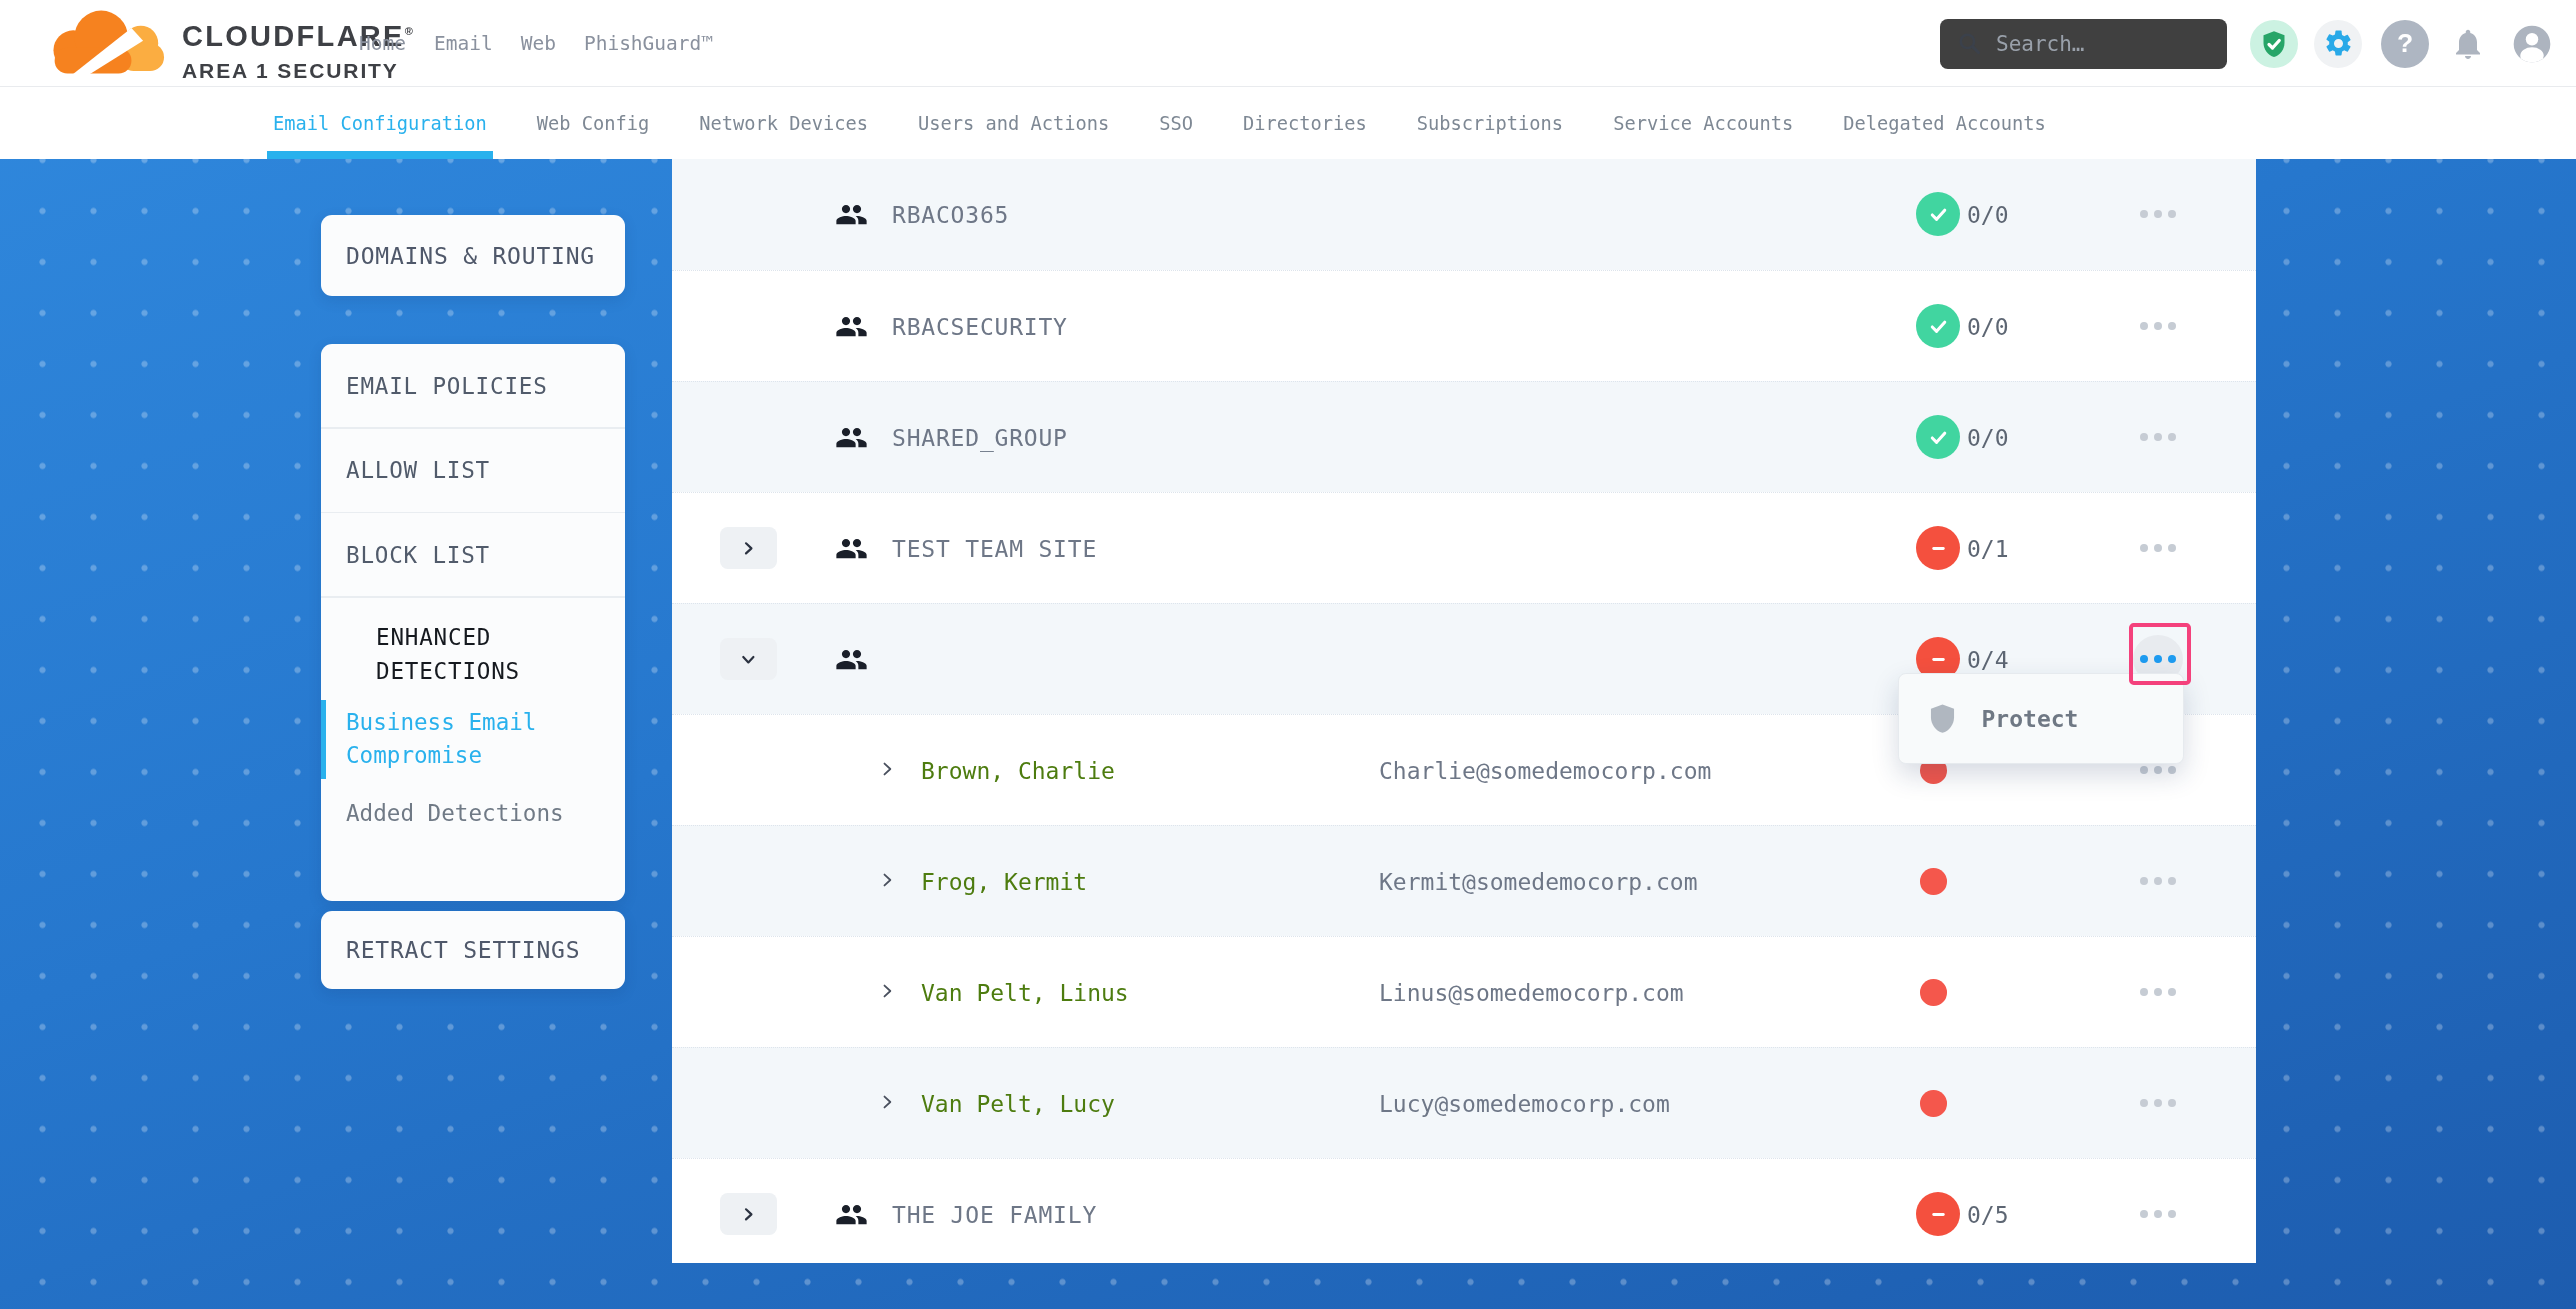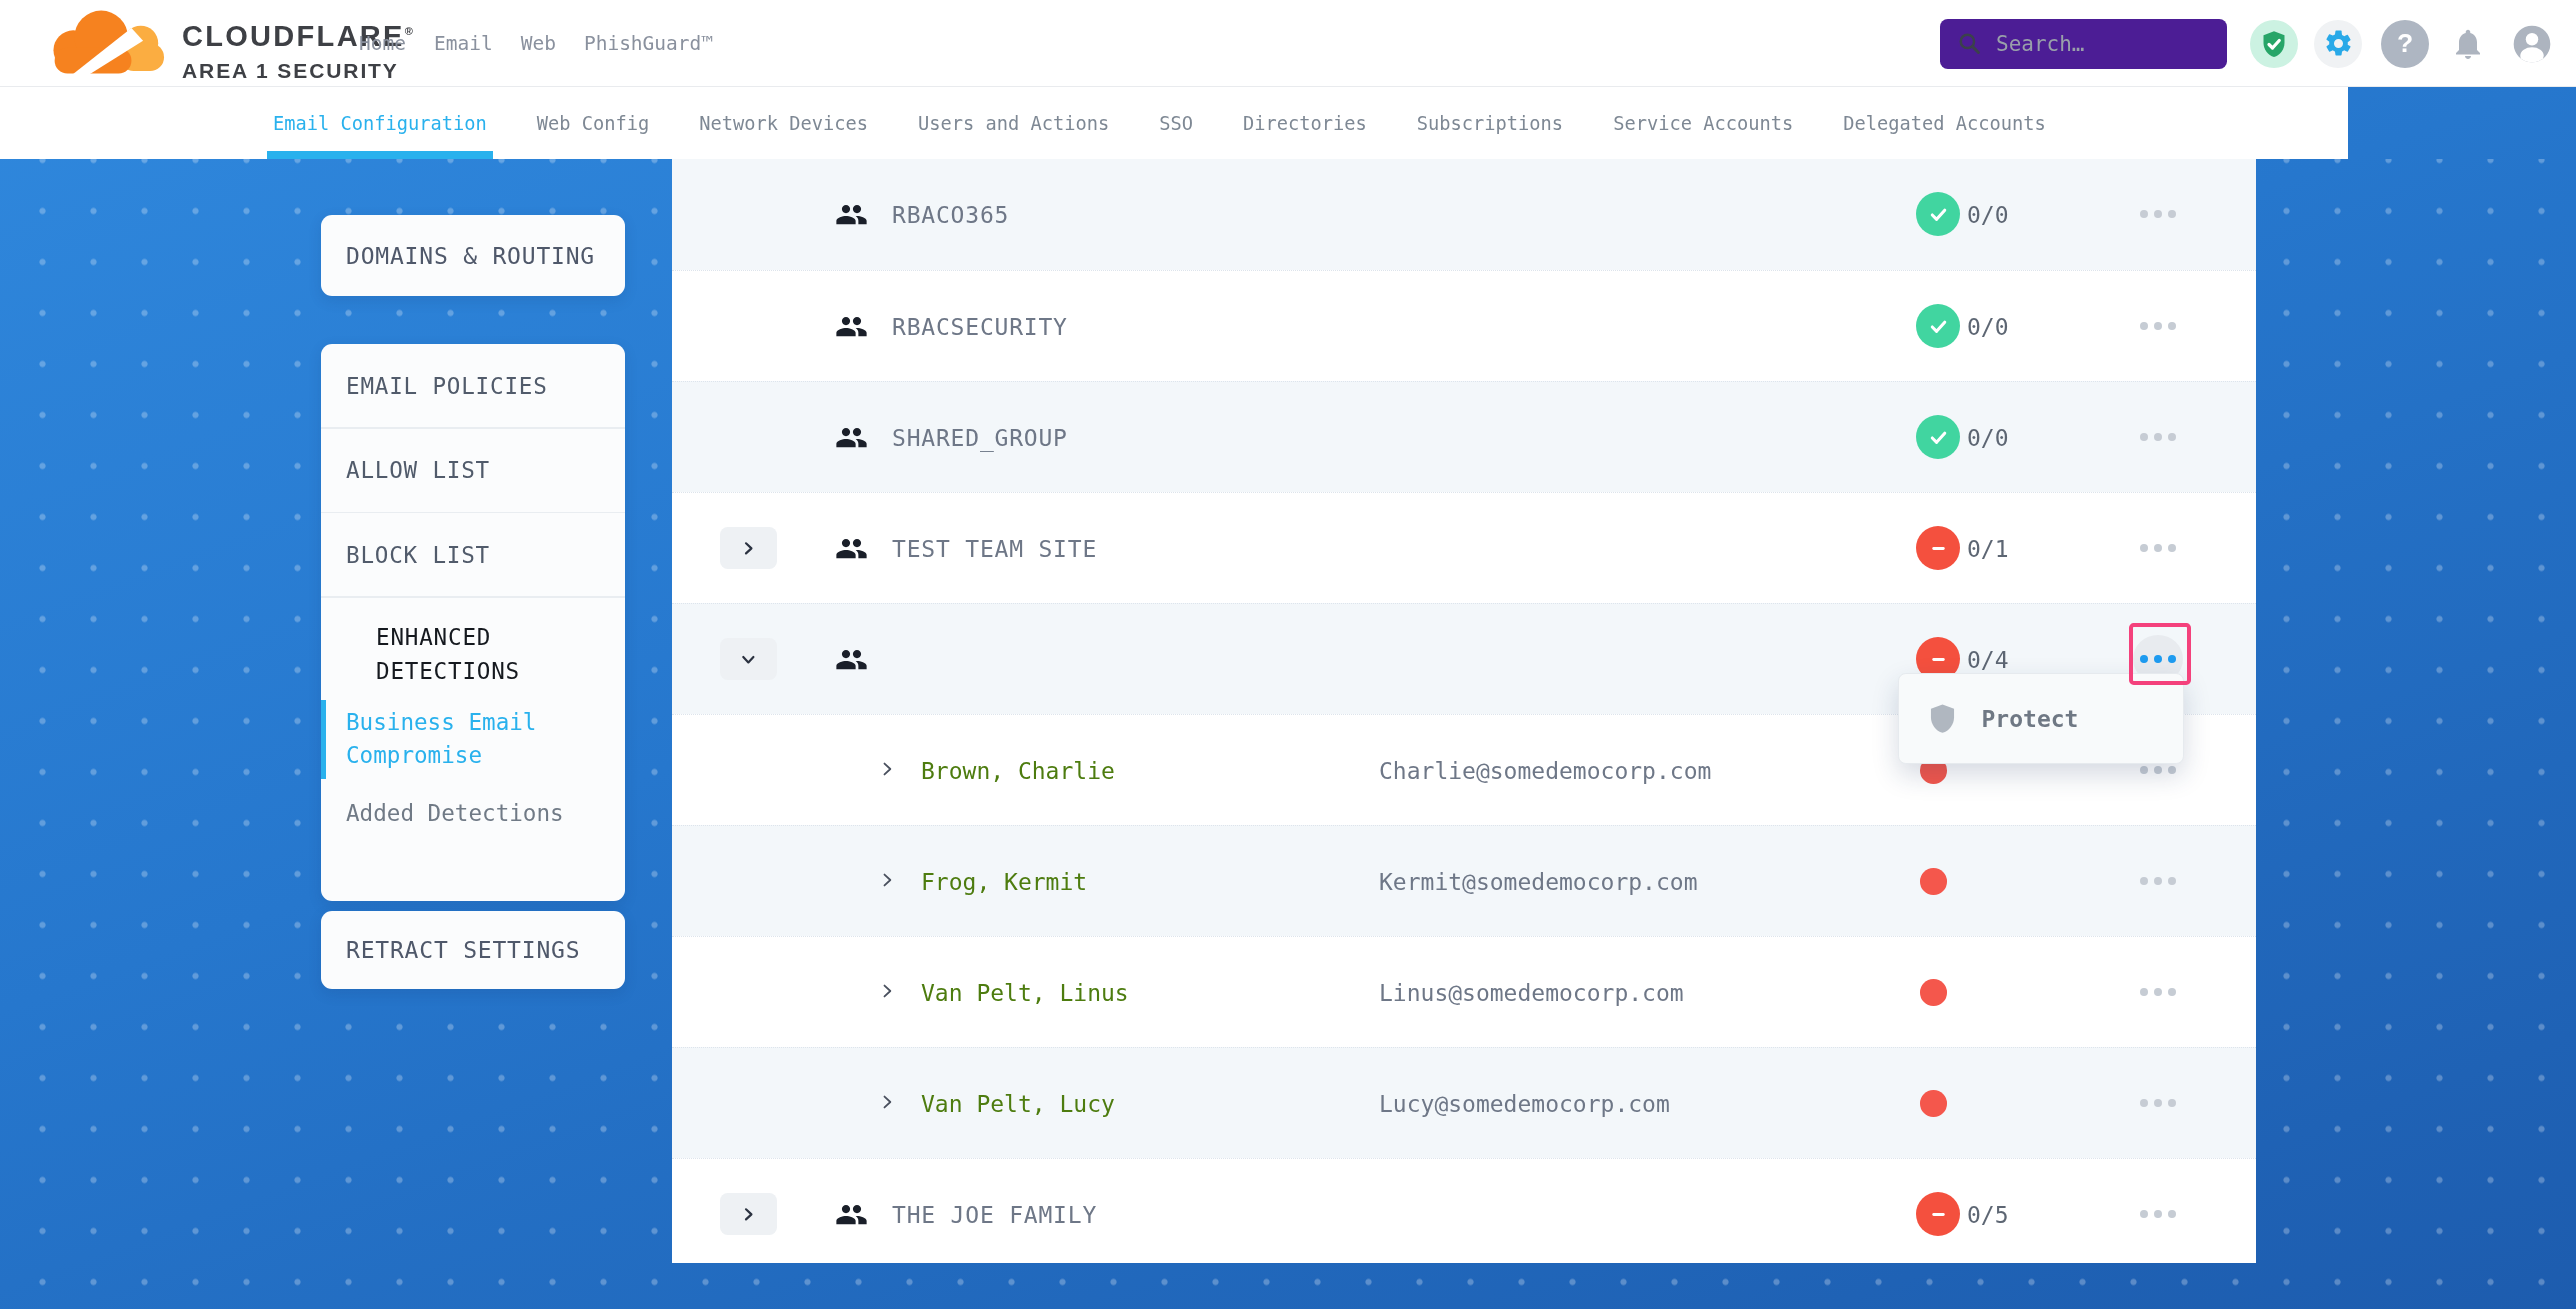--- a/index.html
+++ b/index.html
@@ -12,34 +12,34 @@
   .header { position:absolute; top:0; left:0; width:2576px; height:87px;
             background:#ffffff; border-bottom:1.6px solid #e9ebee; z-index:10; }
   .logo { position:absolute; left:43px; top:7.8px; display:flex; align-items:flex-start; }
   .logo svg { display:block; }
   .logo-text { margin-left:11px; font-family:"Liberation Sans","DejaVu Sans",sans-serif; color:#3e4045; }
   .brand-line { font-size:29px; font-weight:bold; letter-spacing:2.3px; margin-top:12.5px; }
   .brand-line sup { font-size:11px; }
   .brand-sub { font-size:21px; font-weight:bold; letter-spacing:1.9px; margin-top:6.2px; }
   .top-nav { position:absolute; left:359px; top:0; height:87px; display:flex; align-items:center; gap:28px; }
   .top-nav .nav-item { font-size:19.5px; color:#8a919e; cursor:pointer; white-space:nowrap; }
-  .search-box { position:absolute; left:1940px; top:18.7px; width:287px; height:50px; background:#4c1d95;
+  .search-box { position:absolute; left:1940px; top:18.7px; width:287px; height:50px; background:#404040;
                 border-radius:7.8px; display:flex; align-items:center; padding-left:17px; }
   .search-box .ph { font-size:21px; color:#99a0aa; margin-left:14px; }
   .hdr-icons span.icn { position:absolute; top:19.5px; width:48px; height:48px; border-radius:50%;
                         display:flex; align-items:center; justify-content:center; }
   .icn-shield { left:2250px; background:#ccf2e2; }
   .icn-gear   { left:2314px; background:#f0f2f4; }
   .icn-help   { left:2381px; background:#aeb6c2; color:#fff; font-size:26.5px; font-weight:bold;
                 font-family:"Liberation Sans",sans-serif; }
   .icn-bell   { left:2444px; }
   .icn-user   { left:2508px; }
 
   
-  .tabbar { position:absolute; top:87px; left:0; width:2348px; height:72px; background:#ffffff;
+  .tabbar { position:absolute; top:87px; left:0; width:2576px; height:72px; background:#ffffff;
             display:flex; align-items:stretch; padding-left:273px; gap:50px; z-index:9; }
   .tab { position:relative; display:flex; align-items:center; font-size:18.7px; color:#7e8894;
          cursor:pointer; white-space:nowrap; }
   .tab.active { color:#29b1ed; }
   .tab.active::after { content:""; position:absolute; left:-6.2px; right:-6.2px; bottom:0; height:7.8px;
                        background:#29b1ed; }
 
   
   .content { position:absolute; top:159px; left:0; width:2576px; height:1150px; }
   .content::before { content:""; position:absolute; inset:0; pointer-events:none;

